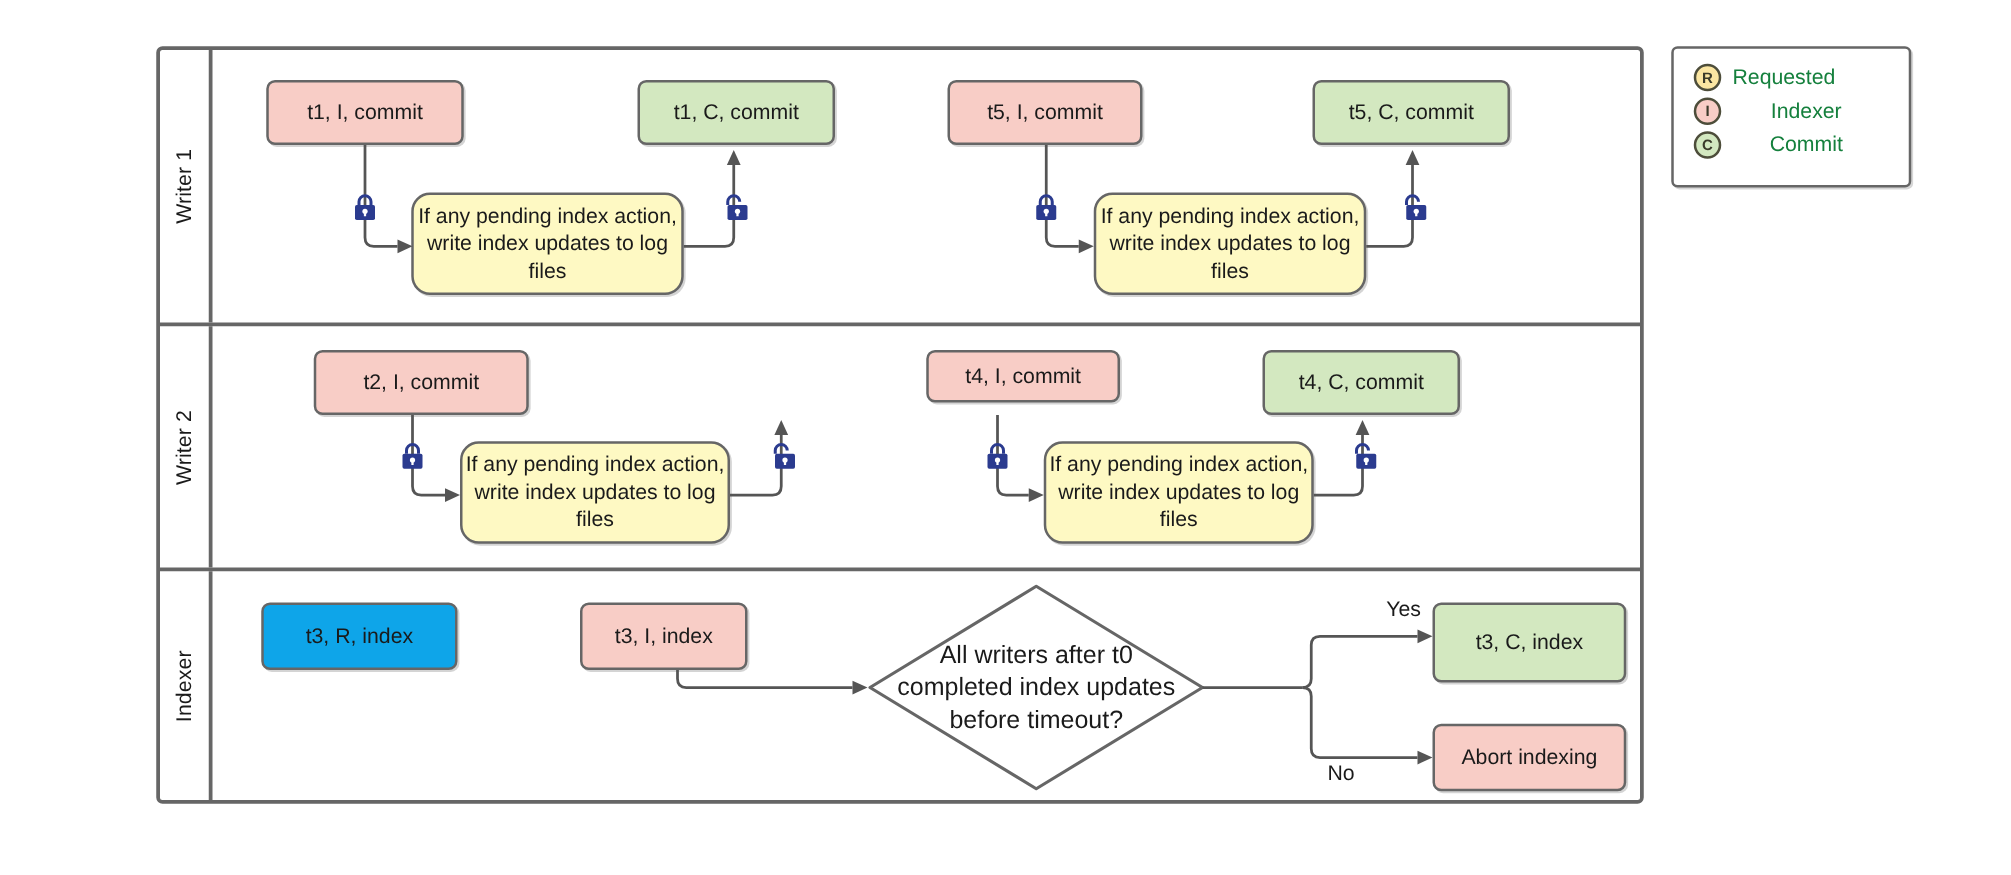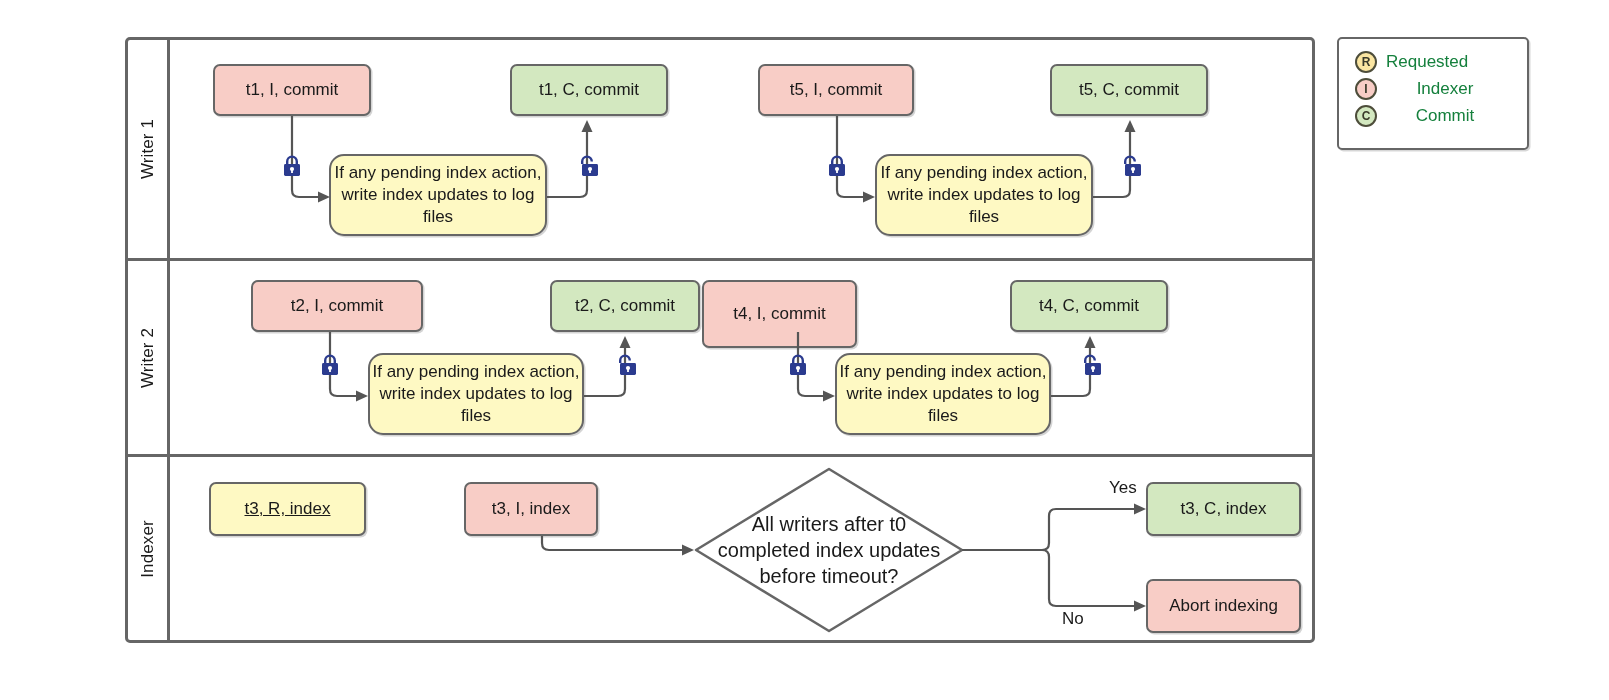--- a/index.html
+++ b/index.html
@@ -37,21 +37,21 @@
   .node{
     position:absolute;box-sizing:border-box;
     border:2.5px solid #666666;border-radius:7px;
     display:flex;align-items:center;justify-content:center;
     text-align:center;font-size:17px;line-height:1.28;
     color:#1a1a1a;padding:4px 0;
     box-shadow:1.5px 1.5px 0 rgba(120,120,120,.32);
   }
   .node.pink{background:#f8cdc6;}
   .node.green{background:#d3e8c0;}
-  .node.yellow{background:#fef9c3;text-decoration:underline;}
+  .node.yellow{background:#0ea5e9;}
   .node.white{background:#fef9c3;border-radius:15px;}
 
   
   .diamond-wrap{position:absolute;}
   .diamond-wrap svg{position:absolute;left:0;top:0;overflow:visible;}
   .diamond-text{
     position:absolute;left:0;top:0;width:100%;height:100%;
     display:flex;align-items:center;justify-content:center;
     text-align:center;font-size:20px;line-height:1.3;color:#1a1a1a;
     pointer-events:none;
@@ -166,23 +166,22 @@
     </div>
 
     <div class="lane" style="top:221px;height:196px;">
       <div class="lane-label">
         <span>Writer 2</span>
       </div>
       <div class="lane-body">
 
         <div class="node pink" style="left:81px;top:19px;width:172px;height:52px;">t2, I, commit</div>
 
-        <div class="node green" style="left:380px;top:19px;width:150px;height:52px;">t2, C, commit</div>
-
-        <div class="node pink" style="left:532px;top:19px;width:155px;height:68px;">t4, I, commit</div>
+
+        <div class="node pink" style="left:571px;top:19px;width:155px;height:42px;">t4, I, commit</div>
 
         <div class="node green" style="left:840px;top:19px;width:158px;height:52px;">t4, C, commit</div>
 
         <div class="node white" style="left:198px;top:92px;width:216px;height:82px;">If any pending index action, write index updates to log files</div>
 
         <div class="node white" style="left:665px;top:92px;width:216px;height:82px;">If any pending index action, write index updates to log files</div>
 
         <svg class="conn">
           <path d="M160,71 L160,128 Q160,135 167,135 L186,135"></path>
           <polygon points="186,129.5 198,135 186,140.5"></polygon>
@@ -233,21 +232,21 @@
     <div class="lane last" style="top:417px;height:183px;">
       <div class="lane-label">
         <span>Indexer</span>
       </div>
       <div class="lane-body">
 
         <div class="node yellow" style="left:39px;top:25px;width:157px;height:54px;">t3, R, index</div>
 
         <div class="node pink" style="left:294px;top:25px;width:134px;height:54px;">t3, I, index</div>
 
-        <div class="node green" style="left:976px;top:25px;width:155px;height:54px;">t3, C, index</div>
+        <div class="node green" style="left:976px;top:25px;width:155px;height:64px;">t3, C, index</div>
 
         <div class="node pink" style="left:976px;top:122px;width:155px;height:54px;">Abort indexing</div>
 
         <div class="diamond-wrap" style="left:524px;top:10px;width:270px;height:166px;">
           <svg width="270" height="166" viewBox="0 0 270 166">
             <polygon points="135,2 268,83 135,164 2,83" fill="#ffffff" stroke="#666666" stroke-width="2.5" stroke-linejoin="round"></polygon>
           </svg>
           <div class="diamond-text">
             <div>
               <div>All writers after t0</div>

